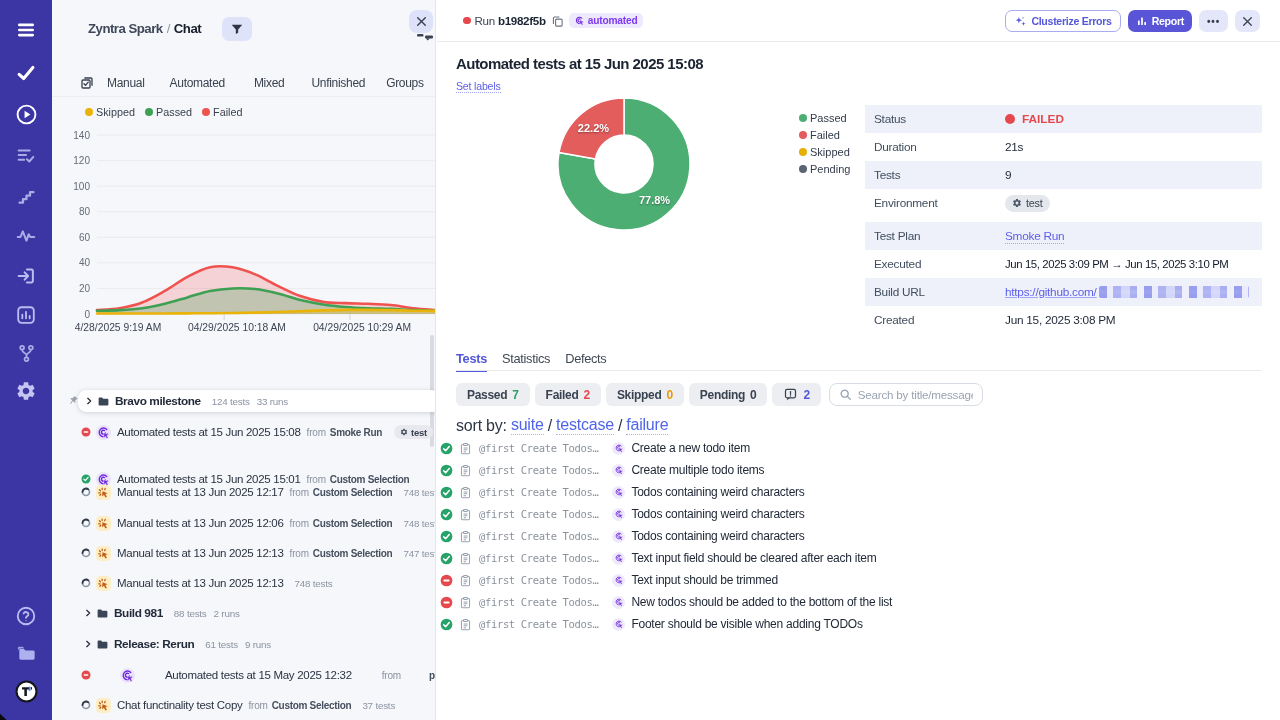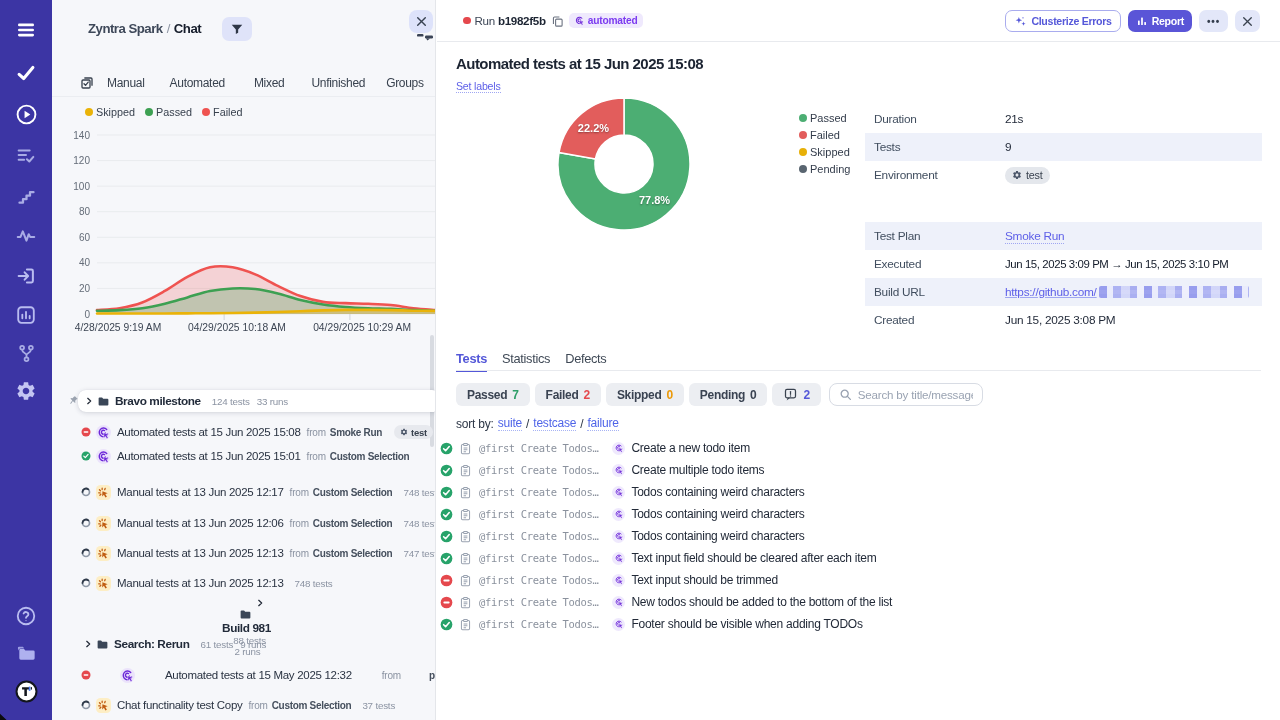--- a/index.html
+++ b/index.html
@@ -100,21 +100,21 @@
   .m-tab.active { color:#5357d8; font-weight:700; border-bottom:2.5px solid #5357d8; }
   .m-tabline { position:absolute; left:19px; top:370px; width:805px; height:1px; background:#e8eaee; }
 
   .m-pills { position:absolute; left:19px; top:383px; display:flex; gap:5px; align-items:center; }
   .pill { height:23px; background:#eceef2; border-radius:6px; display:flex; align-items:center; padding:0 11px; font-size:12px; font-weight:600; color:#3a4352; gap:5px; cursor:pointer; letter-spacing:-0.3px; }
   .pc-green { color:#2d9e68; } .pc-red { color:#e5484d; } .pc-orange { color:#eb9909; } .pc-dark { color:#3a4352; } .pc-indigo { color:#5357d8; }
   .m-search { height:23px; width:154px; background:#fff; border:1px solid #d8dce4; border-radius:8px; display:flex; align-items:center; padding:0 9px; gap:6px; margin-left:3px; overflow:hidden; }
   .m-search input { border:none; outline:none; width:100%; font-size:11.6px; color:#39424f; background:transparent; font-family:"Liberation Sans", sans-serif; letter-spacing:-0.2px; }
   .m-search input::placeholder { color:#9aa3b2; }
 
-  .m-sort { position:absolute; left:19px; top:416px; font-size:12px; color:#2c3646; display:flex; gap:4px; align-items:center; letter-spacing:-0.2px; }
+  .m-sort { position:absolute; left:19px; top:416px; font-size:16px; color:#2c3646; display:flex; gap:4px; align-items:center; letter-spacing:-0.2px; }
   .m-sort .slnk { color:#4f64e8; border-bottom:1px dotted #a7b3f4; cursor:pointer; }
 
   .trow { position:absolute; left:3px; height:22px; display:flex; align-items:center; }
   .t-clip { margin-left:6px; display:flex; }
   .t-suite { margin-left:7px; font-family:"DejaVu Sans Mono", monospace; font-size:10.5px; color:#8a919d; letter-spacing:-0.35px; white-space:nowrap; }
   .t-auto { margin-left:14px; width:13px; height:13px; border-radius:50%; background:#efe9fd; display:flex; align-items:center; justify-content:center; flex:none; }
   .t-title { margin-left:6px; font-size:12px; color:#222a38; font-weight:500; white-space:nowrap; letter-spacing:-0.25px; }
 
   .cursor-frag { position:absolute; left:-3px; top:709px; z-index:9; }
 </style>
@@ -338,21 +338,21 @@
         <span class="rfromv">Smoke Run</span>
         <span class="rbadge">
           <span>
             <svg width="8" height="8" viewBox="0 0 24 24">
               <path d="M19.14 12.94c.04-.3.06-.61.06-.94 0-.32-.02-.64-.07-.94l2.03-1.58c.18-.14.23-.41.12-.61l-1.92-3.32c-.12-.22-.37-.29-.59-.22l-2.39.96c-.5-.38-1.03-.7-1.62-.94L14.4 2.81c-.04-.24-.24-.41-.48-.41h-3.84c-.24 0-.43.17-.47.41l-.36 2.54c-.59.24-1.13.57-1.62.94l-2.39-.96c-.22-.08-.47 0-.59.22L2.74 8.87c-.12.21-.08.47.12.61l2.03 1.58c-.05.3-.09.63-.09.94s.02.64.07.94l-2.03 1.58c-.18.14-.23.41-.12.61l1.92 3.32c.12.22.37.29.59.22l2.39-.96c.5.38 1.03.7 1.62.94l.36 2.54c.05.24.24.41.48.41h3.84c.24 0 .44-.17.47-.41l.36-2.54c.59-.24 1.13-.56 1.62-.94l2.39.96c.22.08.47 0 .59-.22l1.92-3.32c.12-.22.07-.47-.12-.61l-2.01-1.58zM12 15.6c-1.98 0-3.6-1.62-3.6-3.6s1.62-3.6 3.6-3.6 3.6 1.62 3.6 3.6-1.62 3.6-3.6 3.6z" fill="#4a5568" fill-rule="evenodd"></path>
             </svg>
           </span>
           <span>test</span>
         </span>
       </div>
-      <div class="rrow" style="top: 441px;">
+      <div class="rrow" style="top: 464px;">
         <span class="rst">
           <svg width="10" height="10" viewBox="0 0 20 20">
             <circle cx="10" cy="10" r="9" fill="#27a36a"></circle>
             <path d="M5.6 10.3l3 3 5.6-6.4" fill="none" stroke="#fff" stroke-width="2.4" stroke-linecap="round" stroke-linejoin="round"></path>
           </svg>
         </span>
         <span class="rki">
           <svg width="15" height="15" viewBox="0 0 22 22">
     <circle cx="11" cy="11" r="11" fill="#ebe3fb"></circle>
     <g fill="none" stroke="#6d28d9" stroke-width="2.1" stroke-linecap="round">
@@ -441,21 +441,21 @@
     <rect x="0" y="0" width="20" height="20" rx="6" fill="#fdeec5"></rect>
     <g stroke="#c05d12" stroke-width="1.7" stroke-linecap="round">
       <path d="M8.2 4.2v1.8M4.6 6.4l1.3 1.3M3.6 10.4h1.9M5.2 13.6l1.3-1.2M12.2 4.6l-.6 1.7"></path>
     </g>
     <path d="M8.6 8.2l7 2.7-3.2 1.1 2.1 3.5-1.9 1.1-2.1-3.5-2.3 2.3z" fill="#c05d12"></path>
           </svg>
         </span>
         <span class="rtitle">Manual tests at 13 Jun 2025 12:13</span>
         <span class="rmeta">748 tests</span>
       </div>
-      <div class="rrow" style="top: 598px; flex-direction: column;">
+      <div class="rrow" style="top: 598px;">
         <span class="rchev2">
           <svg width="10" height="10" viewBox="0 0 24 24" fill="none" stroke="#242c39" stroke-width="3" stroke-linecap="round" stroke-linejoin="round">
             <path d="M9 5.5l7 6.5-7 6.5"></path>
           </svg>
         </span>
         <span class="rfold">
           <svg width="13" height="13" viewBox="0 0 24 24" fill="#3a4657">
             <path d="M3 6.2A1.8 1.8 0 0 1 4.8 4.4h4.6l2 2.4h7.8A1.8 1.8 0 0 1 21 8.6v9A1.8 1.8 0 0 1 19.2 19.4H4.8A1.8 1.8 0 0 1 3 17.6z"></path>
           </svg>
         </span>
@@ -467,21 +467,21 @@
         <span class="rchev2">
           <svg width="10" height="10" viewBox="0 0 24 24" fill="none" stroke="#242c39" stroke-width="3" stroke-linecap="round" stroke-linejoin="round">
             <path d="M9 5.5l7 6.5-7 6.5"></path>
           </svg>
         </span>
         <span class="rfold">
           <svg width="13" height="13" viewBox="0 0 24 24" fill="#3a4657">
             <path d="M3 6.2A1.8 1.8 0 0 1 4.8 4.4h4.6l2 2.4h7.8A1.8 1.8 0 0 1 21 8.6v9A1.8 1.8 0 0 1 19.2 19.4H4.8A1.8 1.8 0 0 1 3 17.6z"></path>
           </svg>
         </span>
-        <span class="rtitle-f">Search: Rerun</span>
+        <span class="rtitle-f">Release: Rerun</span>
         <span class="rmeta">61 tests</span>
         <span class="rmeta2">9 runs</span>
       </div>
       <div class="rrow" style="top: 660px; gap: 24px;">
         <span class="rst">
           <svg width="10" height="10" viewBox="0 0 20 20">
             <circle cx="10" cy="10" r="9" fill="#e5484d"></circle>
             <rect x="5.2" y="8.6" width="9.6" height="2.8" rx="1.4" fill="#fff"></rect>
           </svg>
         </span>
@@ -613,20 +613,27 @@
         <span class="dot" style="background: rgb(231, 176, 8);"></span>
         <span>Skipped</span>
       </span>
     <span class="li">
         <span class="dot" style="background: rgb(89, 101, 112);"></span>
         <span>Pending</span>
       </span>
   </div>
 
   <div class="dt" style="top:105px">
+    <div class="dt-row alt">
+      <span class="dt-label">Status</span>
+      <span class="dt-val">
+          <span class="st-dot"></span>
+          <span class="st-failed">FAILED</span>
+        </span>
+    </div>
     <div class="dt-row">
       <span class="dt-label">Duration</span>
       <span class="dt-val">21s</span>
     </div>
     <div class="dt-row alt">
       <span class="dt-label">Tests</span>
       <span class="dt-val">9</span>
     </div>
     <div class="dt-row">
       <span class="dt-label">Environment</span>

